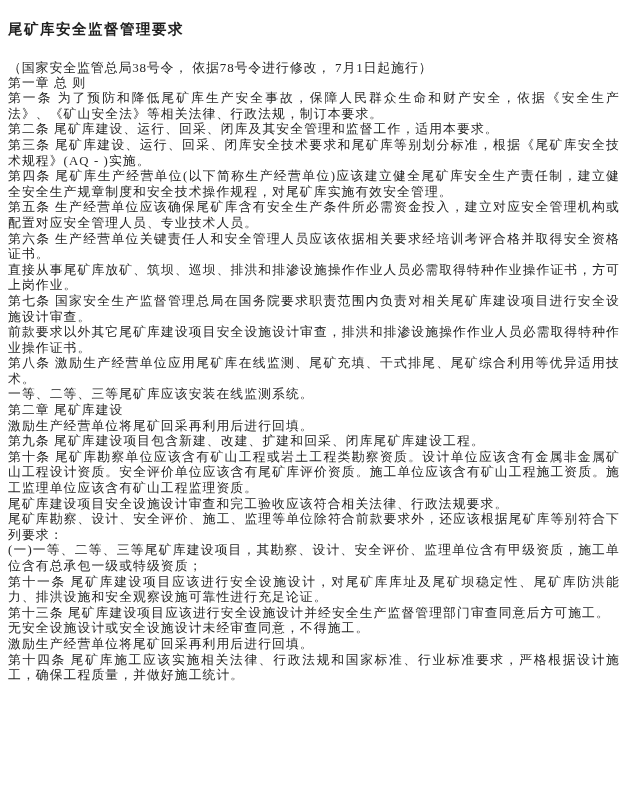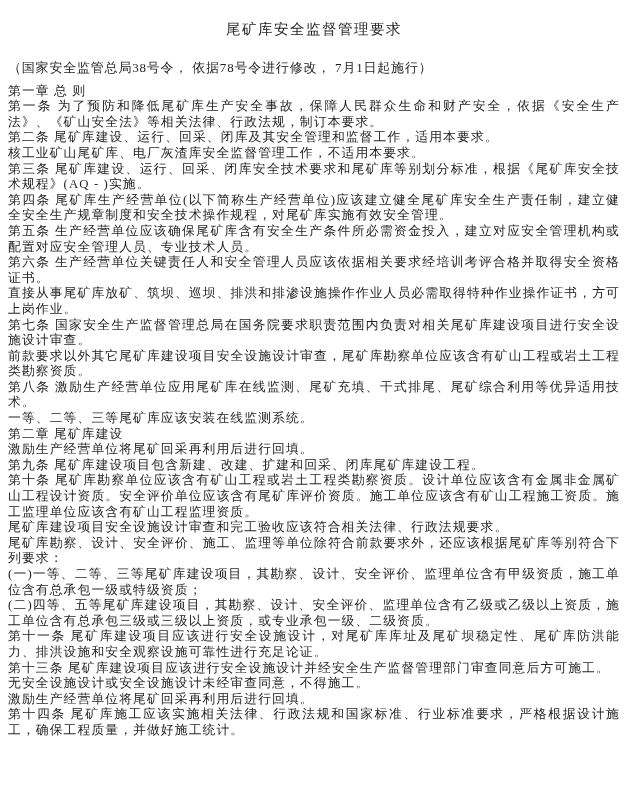--- a/index.html
+++ b/index.html
@@ -14,35 +14,35 @@
     margin: 0 auto;
     background: #ffffff;
     box-sizing: border-box;
     padding: 20px 8px 0 8px;
     overflow: hidden;
     font-family: "Liberation Serif", "DejaVu Serif", serif;
     color: #1f1f1f;
   }
   .doc-title {
     margin: 0 0 15px 0;
-    text-align: center;
+    text-align: left;
     font-size: 14.5px;
-    font-weight: normal;
+    font-weight: bold;
     letter-spacing: 1.5px;
     line-height: 18px;
   }
   .doc-subtitle {
     margin: 22px 0 0 0;
     text-align: left;
     font-size: 13px;
     letter-spacing: 0.8px;
     line-height: 15.6px;
   }
   .doc-body {
-    margin-top: 8px;
+    margin-top: 0;
   }
   .doc-body p {
     margin: 0;
     font-size: 12.8px;
     letter-spacing: 1.1px;
     line-height: 15.6px;
     text-align: justify;
     text-justify: inter-ideograph;
     word-break: break-all;
   }
@@ -54,55 +54,53 @@
   <h1 class="doc-title">尾矿库安全监督管理要求</h1>
   <p class="doc-subtitle">（国家安全监管总局38号令， 依据78号令进行修改， 7月1日起施行）</p>
   <div class="doc-body">
 
       <p>第一章 总 则</p>
 
       <p>第一条 为了预防和降低尾矿库生产安全事故，保障人民群众生命和财产安全，依据《安全生产法》、《矿山安全法》等相关法律、行政法规，制订本要求。</p>
 
       <p>第二条 尾矿库建设、运行、回采、闭库及其安全管理和监督工作，适用本要求。</p>
 
-      <p>核工业矿山尾矿库、电厂灰渣库安全监督管理工作，不适用本要求。</p>
 
       <p>第三条 尾矿库建设、运行、回采、闭库安全技术要求和尾矿库等别划分标准，根据《尾矿库安全技术规程》(AQ - )实施。</p>
 
       <p>第四条 尾矿库生产经营单位(以下简称生产经营单位)应该建立健全尾矿库安全生产责任制，建立健全安全生产规章制度和安全技术操作规程，对尾矿库实施有效安全管理。</p>
 
       <p>第五条 生产经营单位应该确保尾矿库含有安全生产条件所必需资金投入，建立对应安全管理机构或配置对应安全管理人员、专业技术人员。</p>
 
       <p>第六条 生产经营单位关键责任人和安全管理人员应该依据相关要求经培训考评合格并取得安全资格证书。</p>
 
       <p>直接从事尾矿库放矿、筑坝、巡坝、排洪和排渗设施操作作业人员必需取得特种作业操作证书，方可上岗作业。</p>
 
       <p>第七条 国家安全生产监督管理总局在国务院要求职责范围内负责对相关尾矿库建设项目进行安全设施设计审查。</p>
 
-      <p>前款要求以外其它尾矿库建设项目安全设施设计审查，尾矿库勘察单位应该含有矿山工程或岩土工程类勘察资质。</p>
+      <p>前款要求以外其它尾矿库建设项目安全设施设计审查，排洪和排渗设施操作作业人员必需取得特种作业操作证书。</p>
 
       <p>第八条 激励生产经营单位应用尾矿库在线监测、尾矿充填、干式排尾、尾矿综合利用等优异适用技术。</p>
 
       <p>一等、二等、三等尾矿库应该安装在线监测系统。</p>
 
       <p>第二章 尾矿库建设</p>
 
       <p>激励生产经营单位将尾矿回采再利用后进行回填。</p>
 
       <p>第九条 尾矿库建设项目包含新建、改建、扩建和回采、闭库尾矿库建设工程。</p>
 
       <p>第十条 尾矿库勘察单位应该含有矿山工程或岩土工程类勘察资质。设计单位应该含有金属非金属矿山工程设计资质。安全评价单位应该含有尾矿库评价资质。施工单位应该含有矿山工程施工资质。施工监理单位应该含有矿山工程监理资质。</p>
 
       <p>尾矿库建设项目安全设施设计审查和完工验收应该符合相关法律、行政法规要求。</p>
 
       <p>尾矿库勘察、设计、安全评价、施工、监理等单位除符合前款要求外，还应该根据尾矿库等别符合下列要求：</p>
 
       <p>(一)一等、二等、三等尾矿库建设项目，其勘察、设计、安全评价、监理单位含有甲级资质，施工单位含有总承包一级或特级资质；</p>
 
-      <p>(二)四等、五等尾矿库建设项目，其勘察、设计、安全评价、监理单位含有乙级或乙级以上资质，施工单位含有总承包三级或三级以上资质，或专业承包一级、二级资质。</p>
 
       <p>第十一条 尾矿库建设项目应该进行安全设施设计，对尾矿库库址及尾矿坝稳定性、尾矿库防洪能力、排洪设施和安全观察设施可靠性进行充足论证。</p>
 
 
       <p>第十三条 尾矿库建设项目应该进行安全设施设计并经安全生产监督管理部门审查同意后方可施工。</p>
 
       <p>无安全设施设计或安全设施设计未经审查同意，不得施工。</p>
 
       <p>激励生产经营单位将尾矿回采再利用后进行回填。</p>
 

